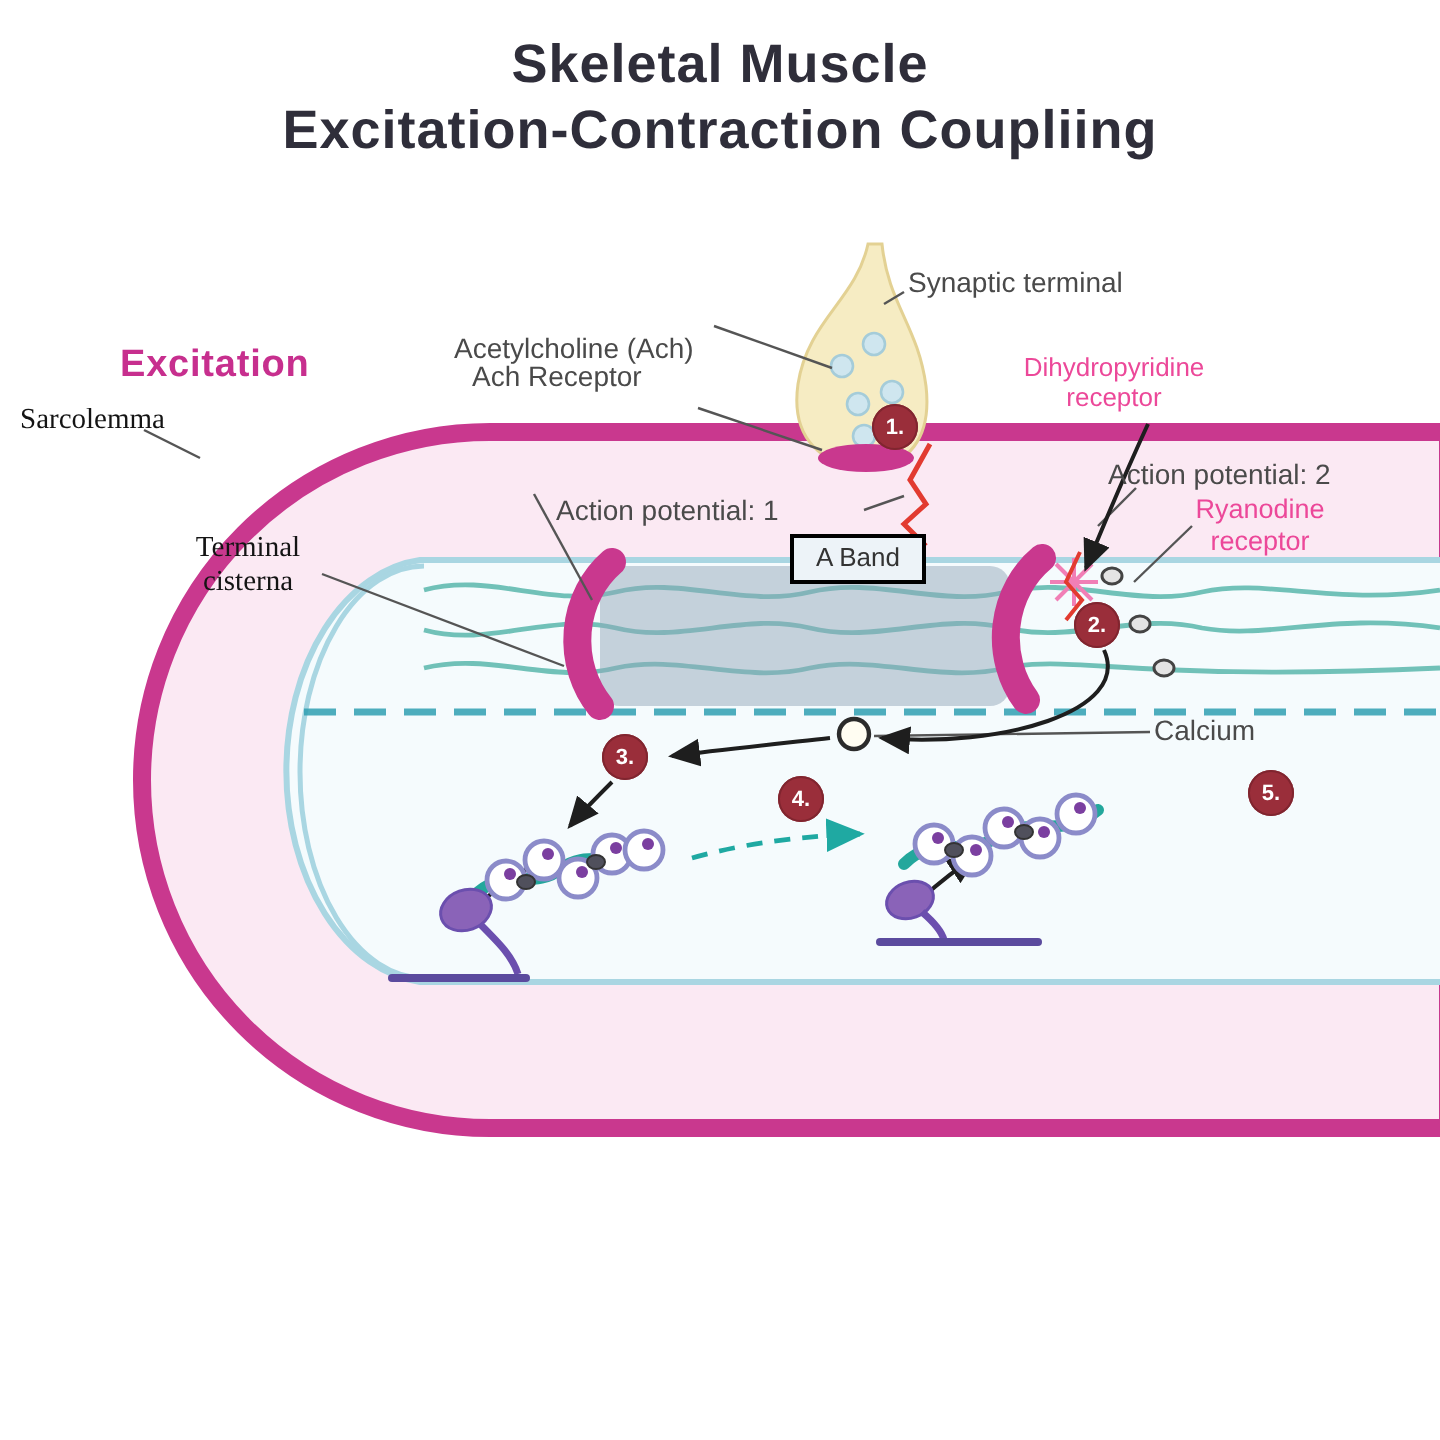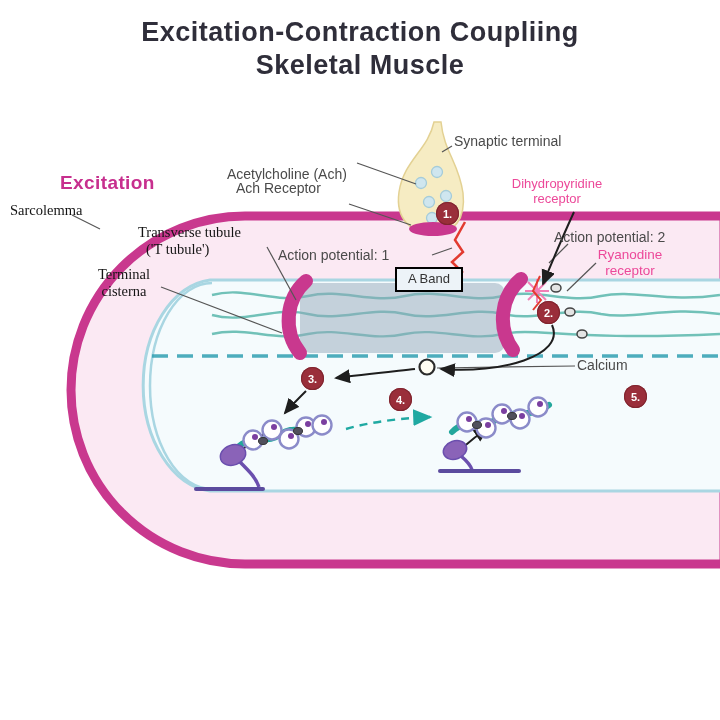--- a/index.html
+++ b/index.html
@@ -155,31 +155,27 @@
     </g>
 
     <g>
       <ellipse cx="455" cy="450" rx="12" ry="9" fill="#8a63b8" stroke="#6b4fae" stroke-width="1.5" transform="rotate(-20 455 450)"></ellipse>
       <path d="M 461 456 C 468 462 471 466 472 470" fill="none" stroke="#6b4fae" stroke-width="3.5"></path>
       <path d="M 440 471 L 519 471" stroke="#5b4b9e" stroke-width="4" stroke-linecap="round"></path>
     </g>
   </svg>
 
   <div class="title">
+    <div>Skeletal Muscle</div>
     <div>Excitation-Contraction Coupliing</div>
-    <div>Skeletal Muscle</div>
   </div>
 
   <div class="lbl excitation" style="left:60px;top:172px;">Excitation</div>
 
   <div class="lbl serif" style="left:10px;top:202px;">Sarcolemma</div>
-  <div class="lbl serif" style="left:138px;top:224px;">
-    <div>Transverse tubule</div>
-    <div style="padding-left:8px;">('T tubule')</div>
-  </div>
   <div class="lbl serif center" style="left:86px;top:266px;width:76px;">
     <div>Terminal</div>
     <div>cisterna</div>
   </div>
 
   <div class="lbl" style="left:227px;top:166px;">Acetylcholine (Ach)</div>
   <div class="lbl" style="left:454px;top:133px;">Synaptic terminal</div>
   <div class="lbl" style="left:236px;top:180px;">Ach Receptor</div>
   <div class="lbl small center" style="left:494px;top:177px;width:126px;">
     <div>Dihydropyridine</div>

